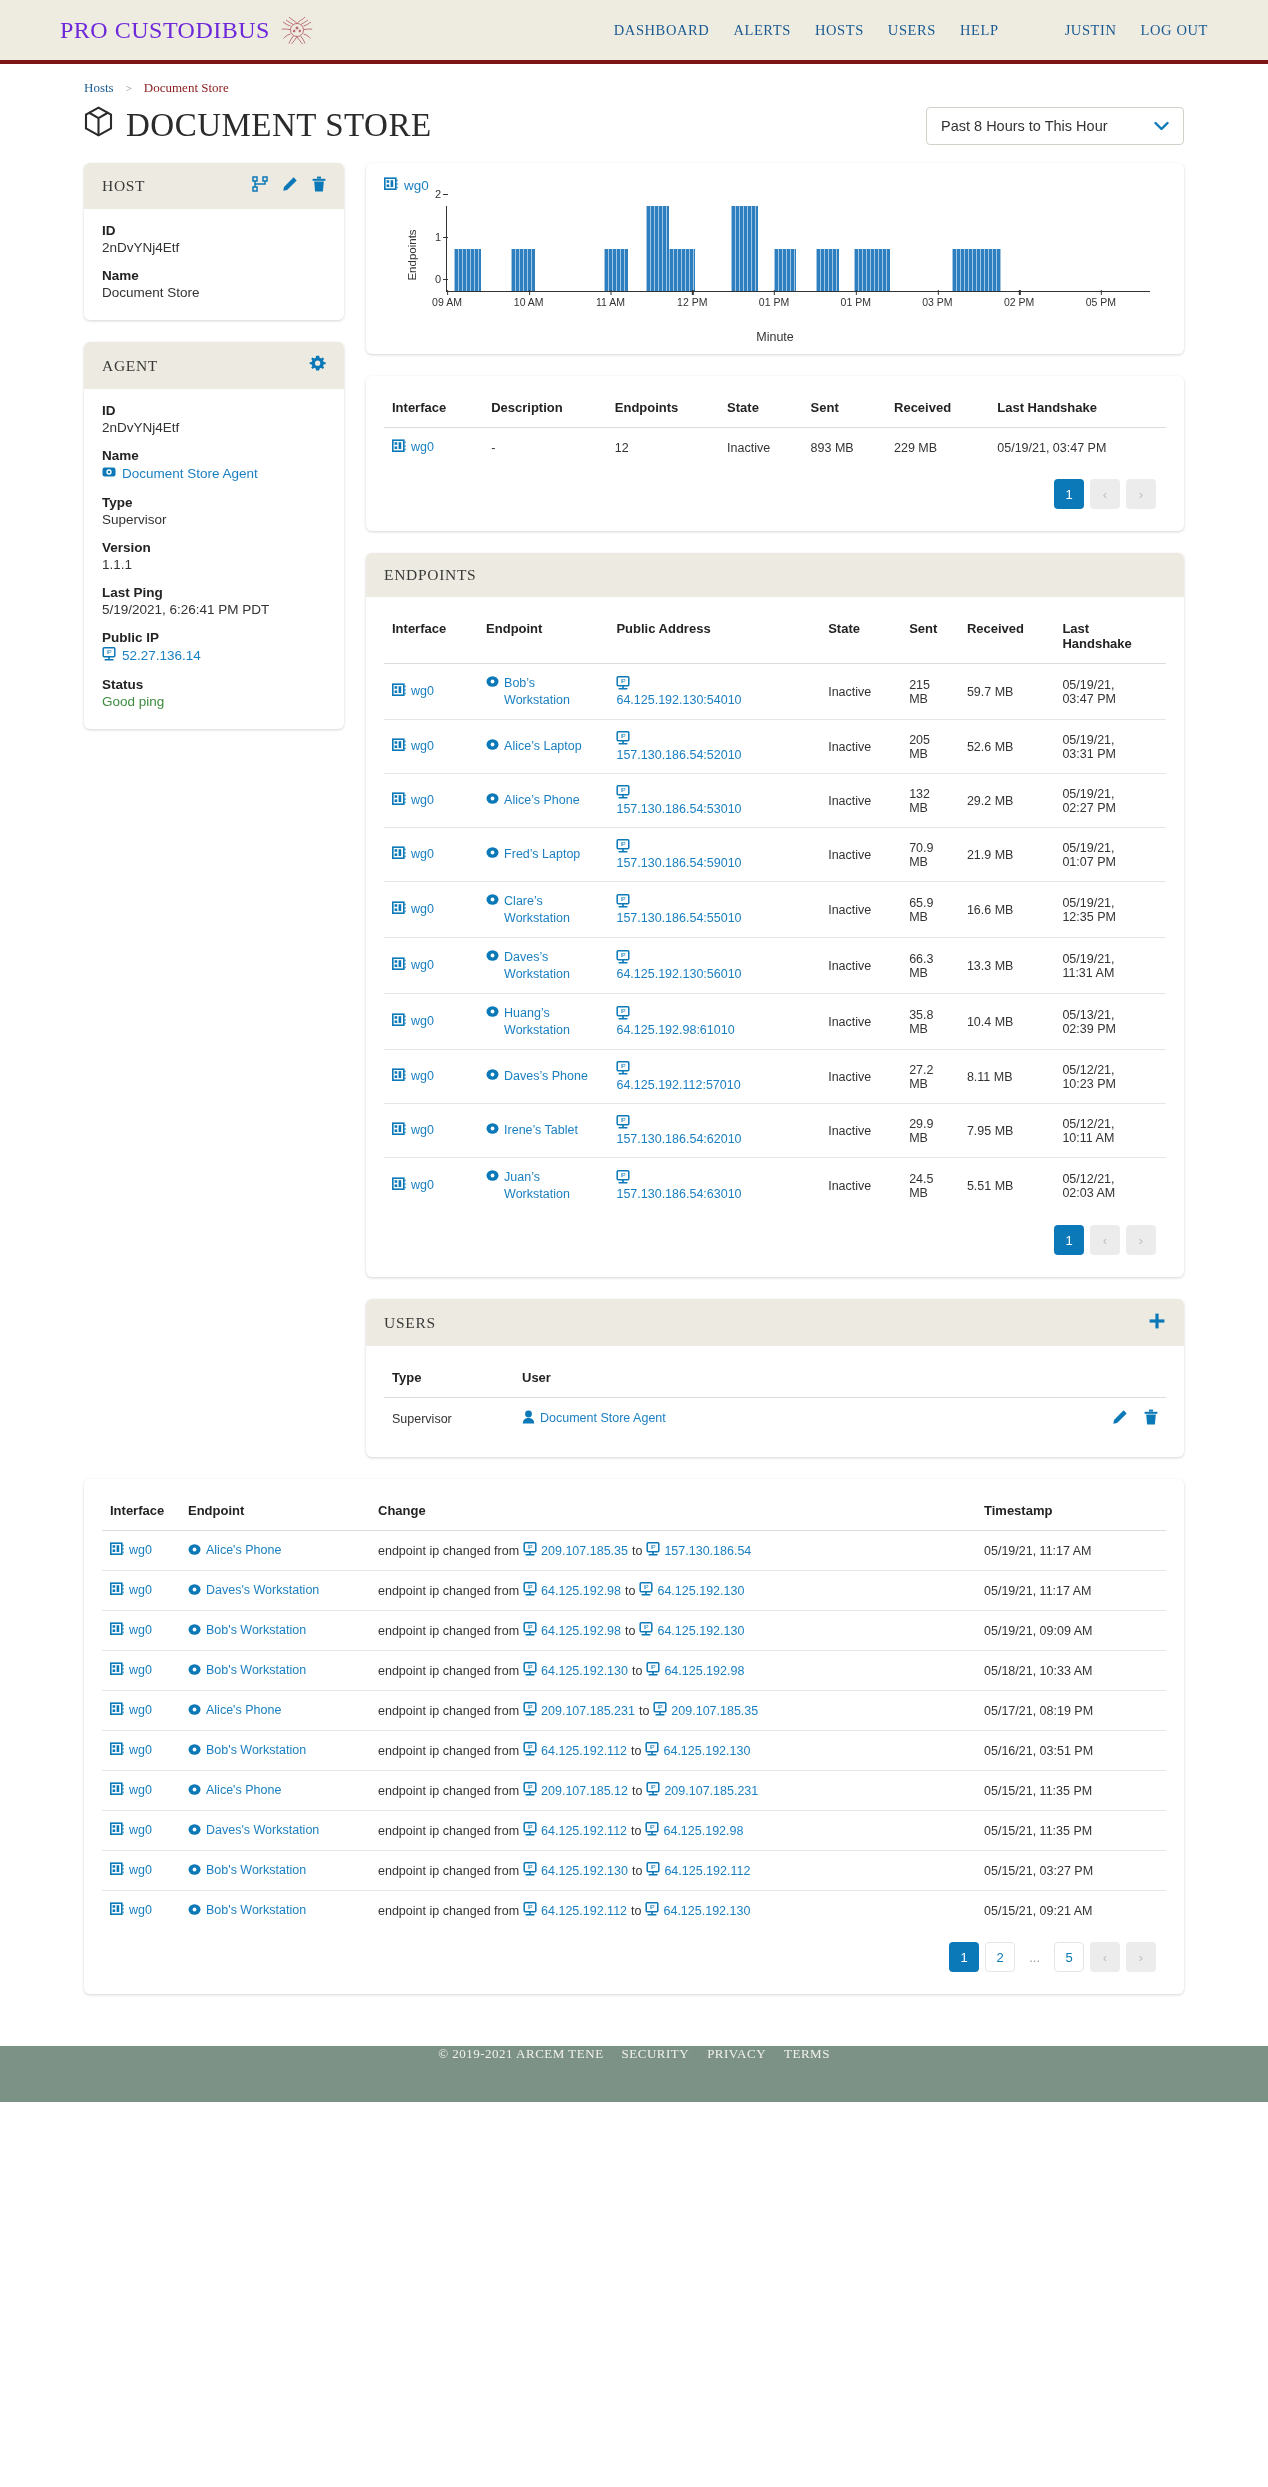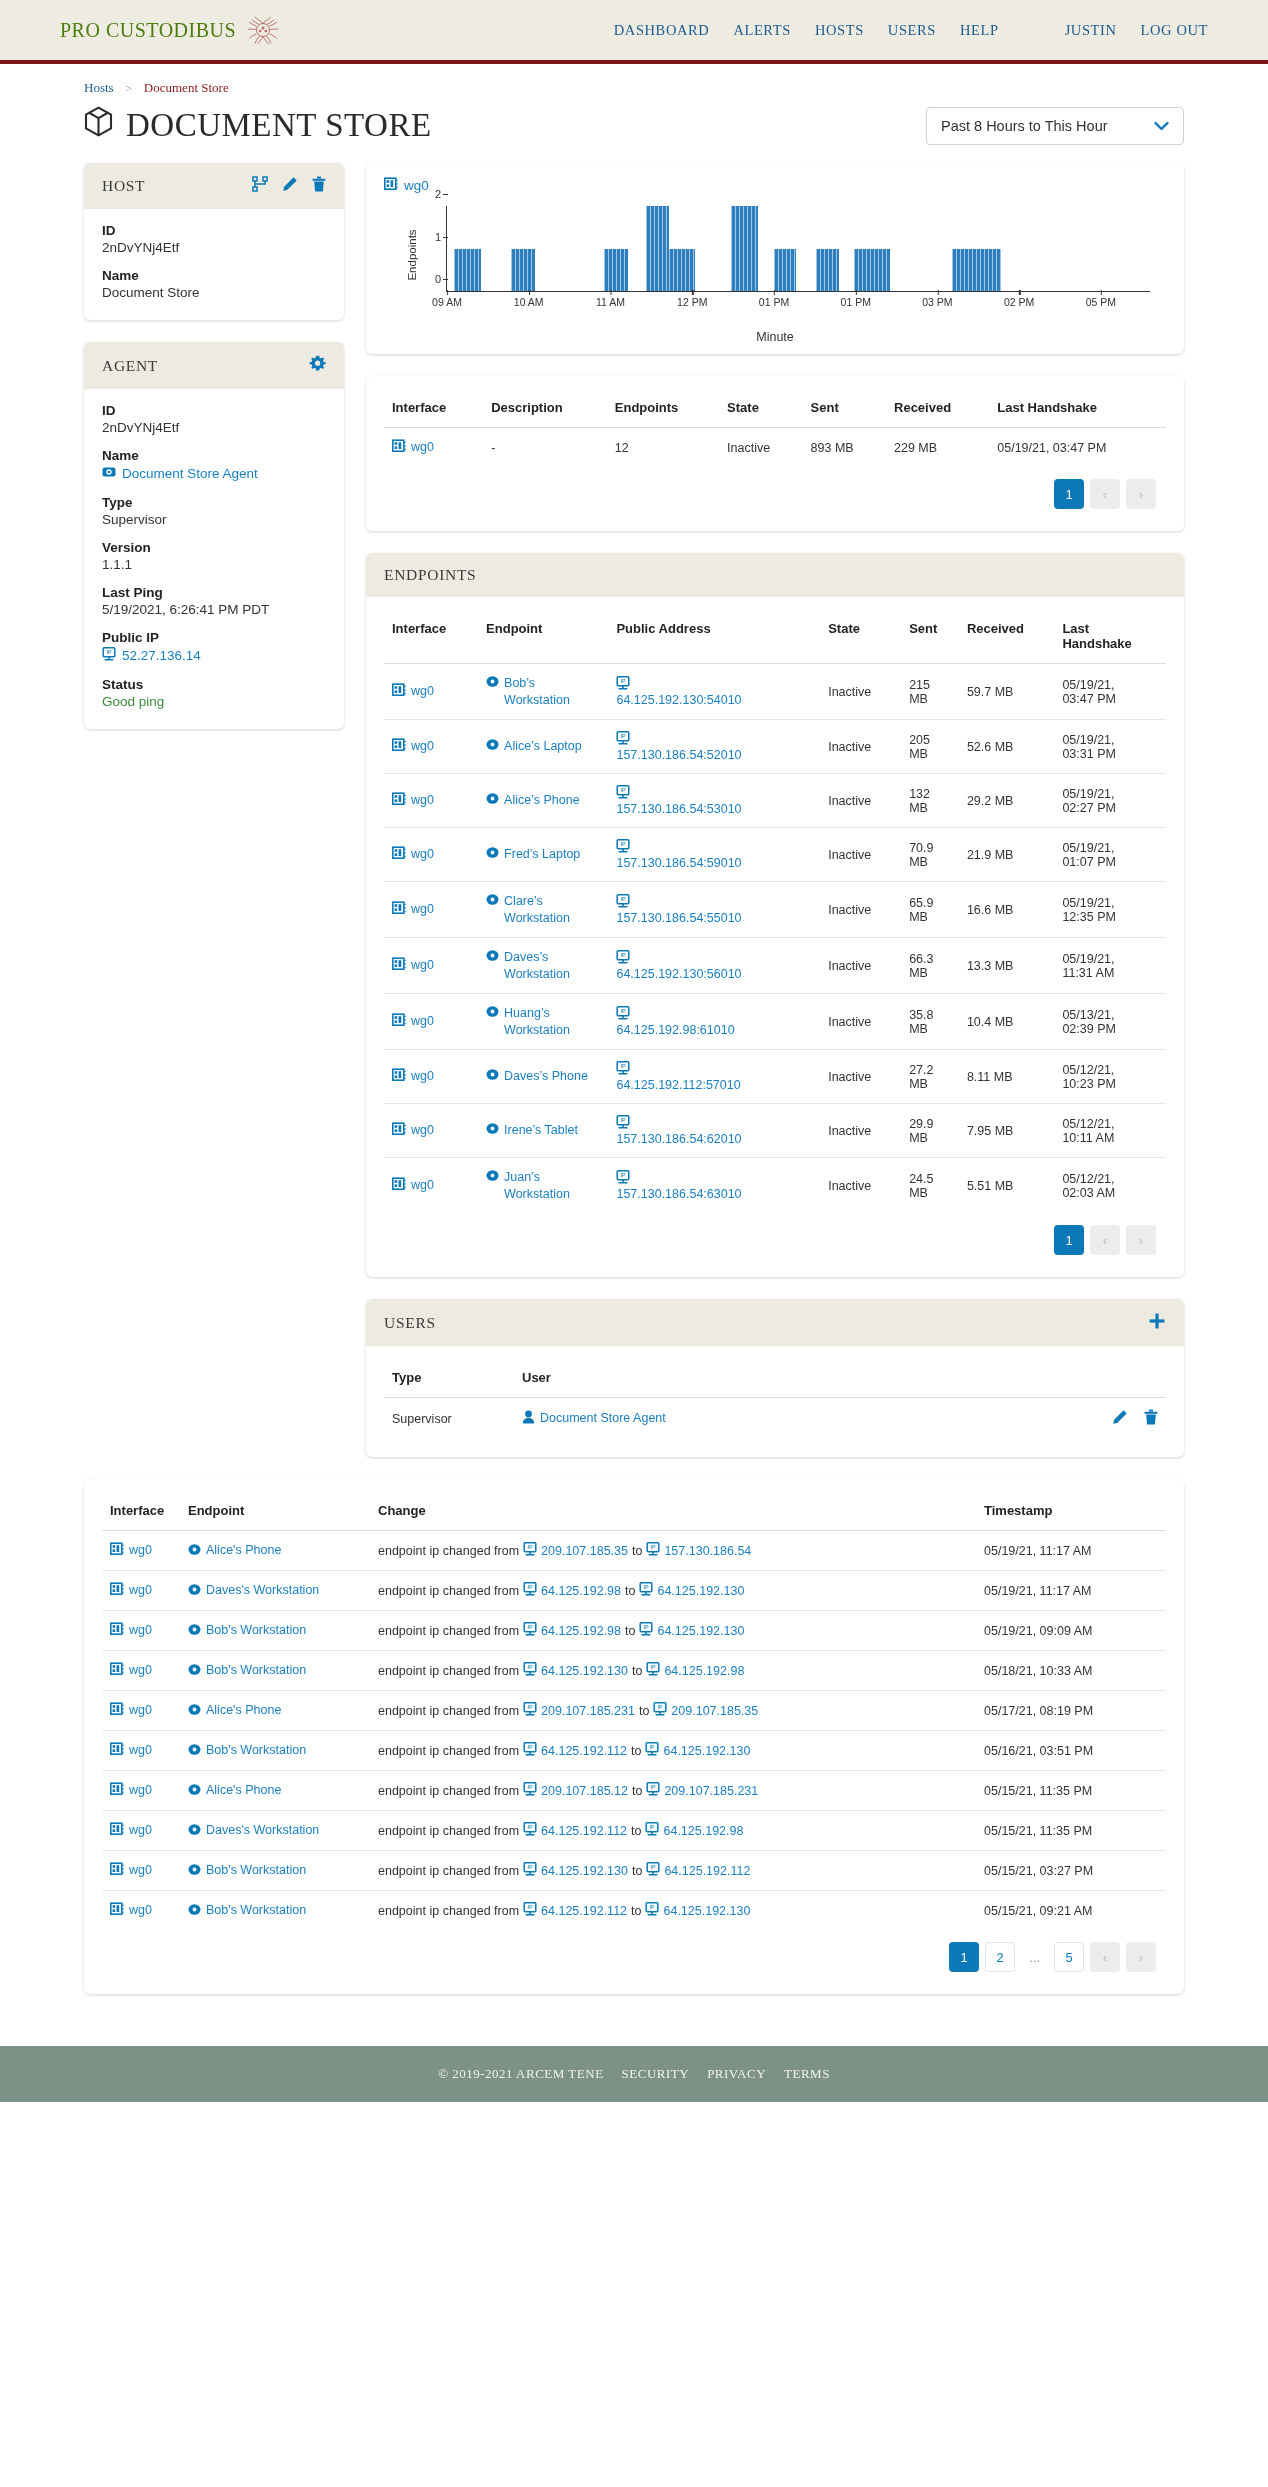--- a/index.html
+++ b/index.html
@@ -20,23 +20,23 @@
     align-items: center;
     padding: 0 60px;
   }
   .brand {
     display: flex;
     align-items: center;
     gap: 10px;
   }
   .brand-text {
     font-family: "Liberation Serif", serif;
-    font-size: 20px;
+    font-size: 24px;
     letter-spacing: 0.5px;
-    color: #4d7c0f;
+    color: #6d28d9;
     font-weight: 400;
   }
   .brand-mark {
     width: 34px; height: 34px;
     position: relative;
   }
   .nav-links {
     margin-left: auto;
     display: flex;
     align-items: center;
@@ -243,21 +243,21 @@
   .ic-blue { color: #0b78b8; }
 
   
   .full-card { margin: 0 0 26px 0; }
   .chg { font-size: 12.5px; color: #333; display: flex; align-items: center; flex-wrap: wrap; gap: 4px; }
 
   
   .footer {
     background: #7d9287;
     height: 56px;
-    display: flex; align-items: center; justify-content: center;
+    display: flex; justify-content: center;
     gap: 18px;
   }
   .footer span, .footer a {
     font-family: "Liberation Serif", serif;
     font-size: 13px;
     color: #f2f2ee;
     letter-spacing: 0.5px;
     text-decoration: none;
   }
   .footer a { cursor: pointer; }

